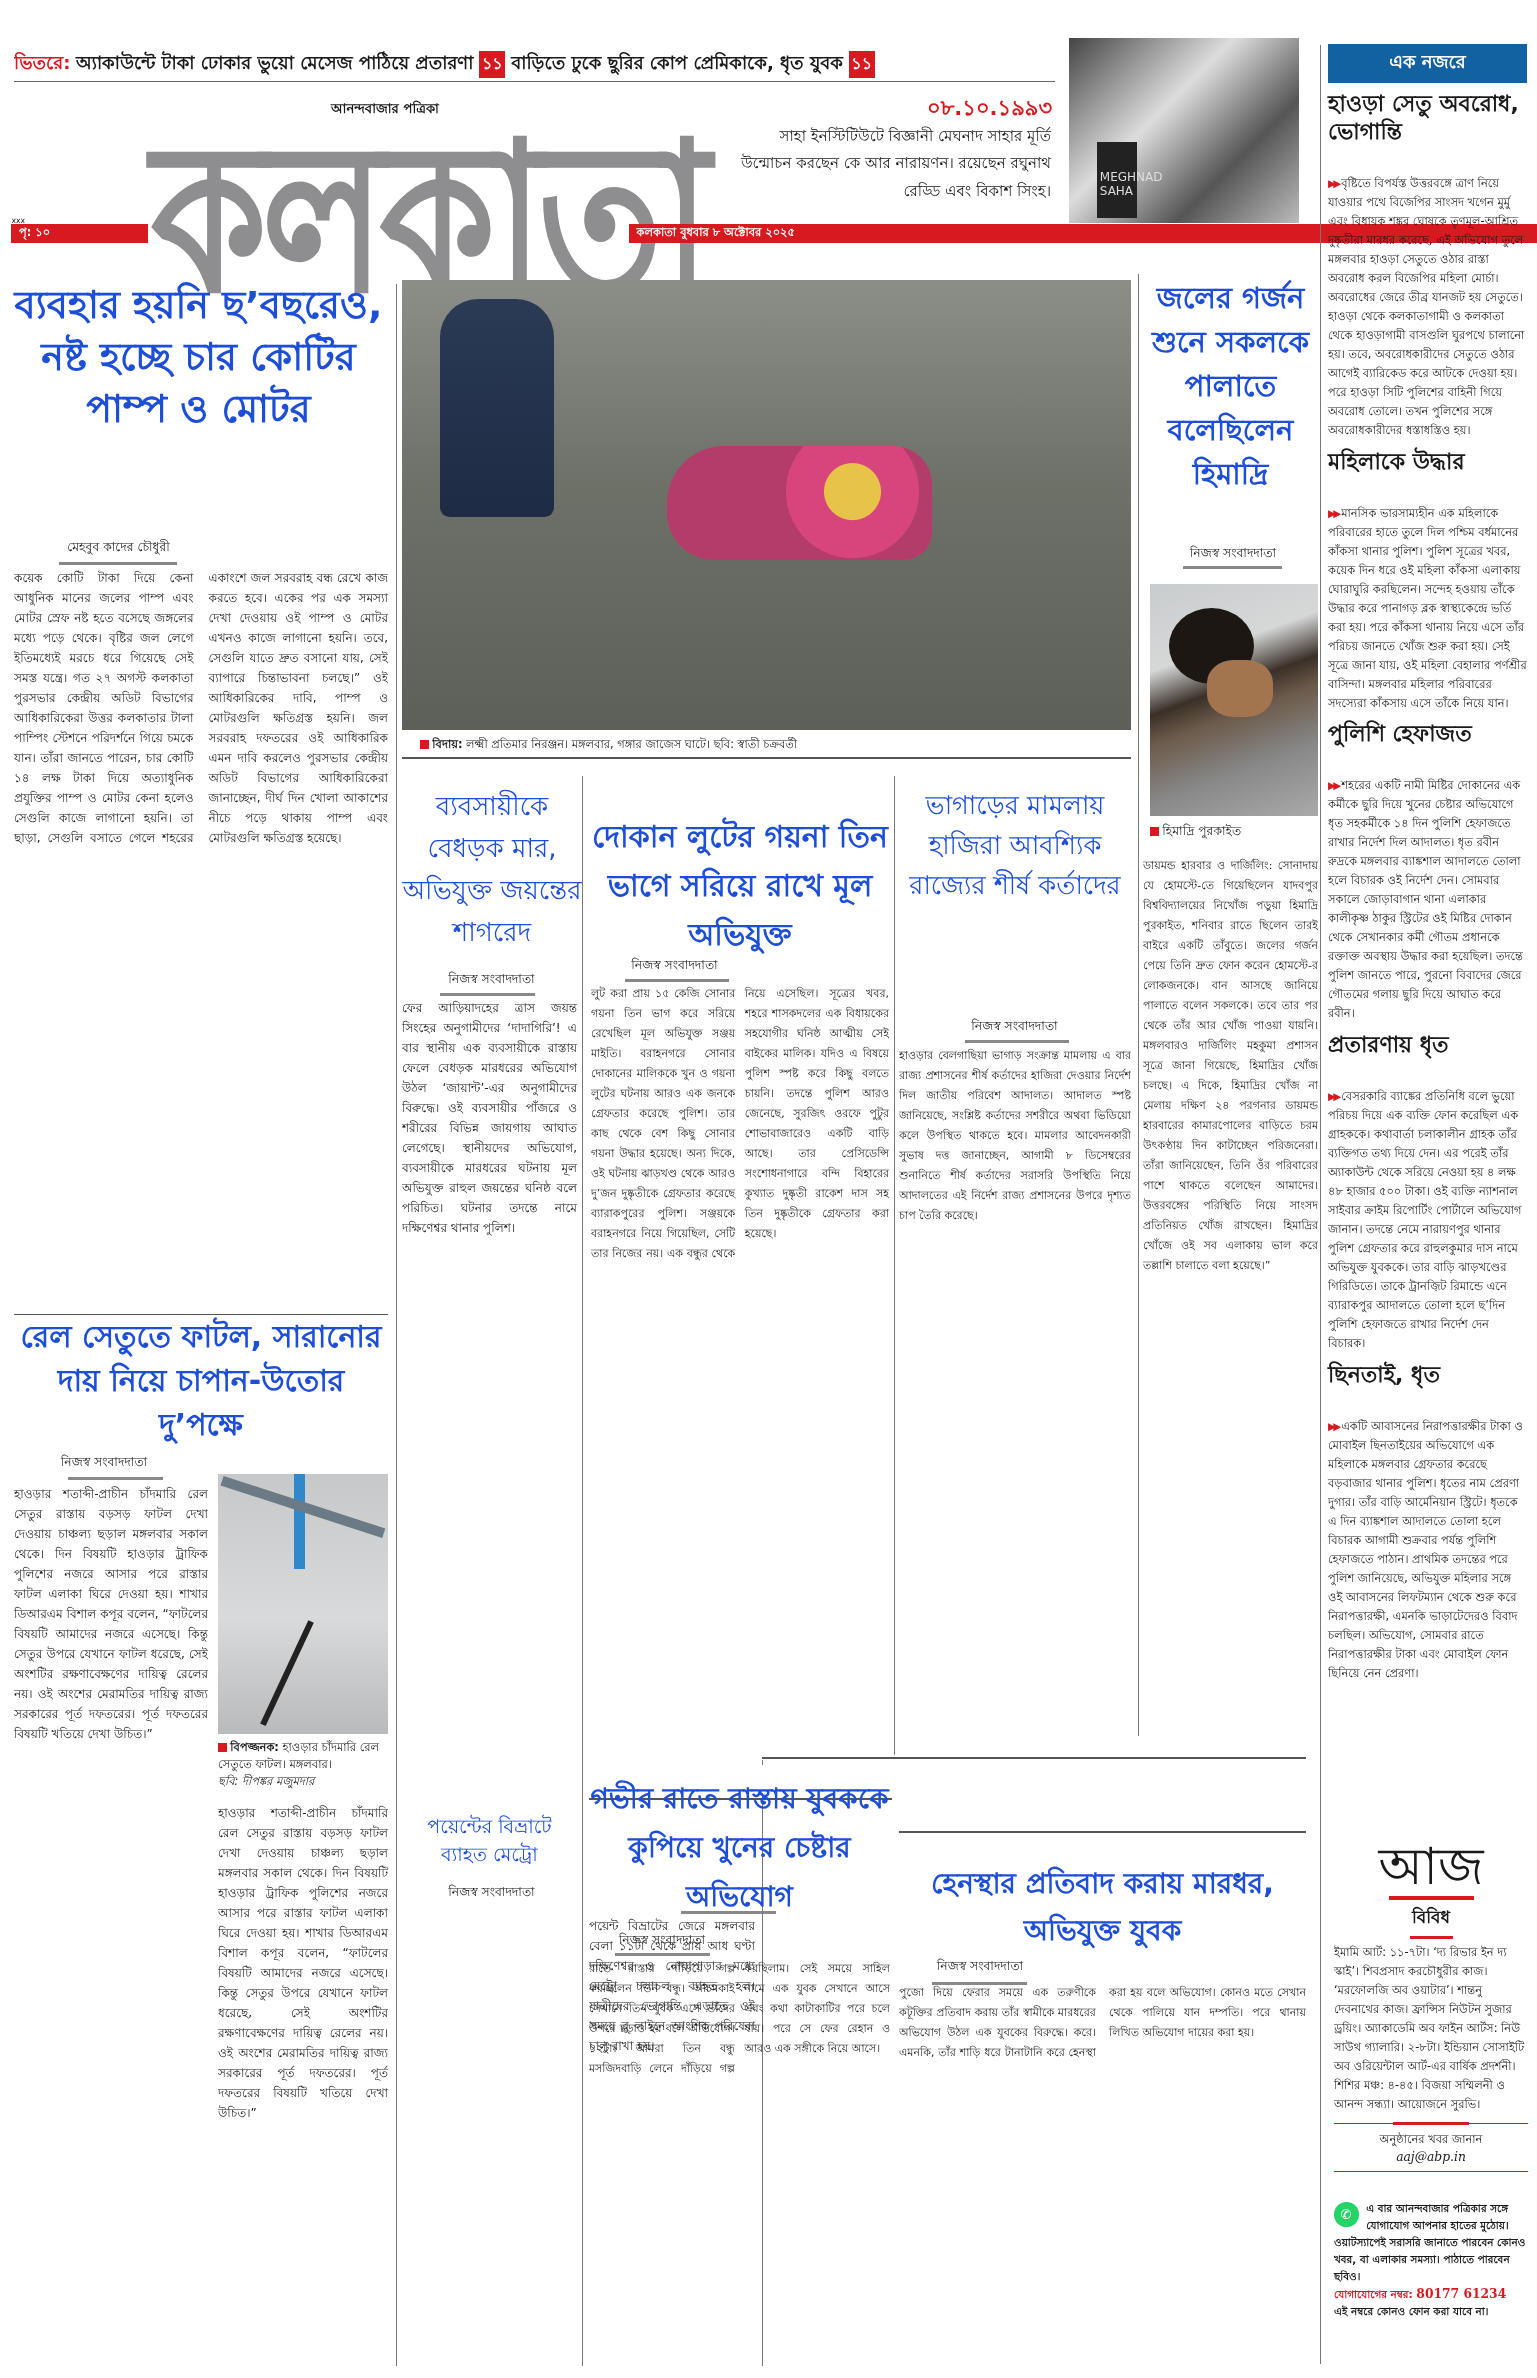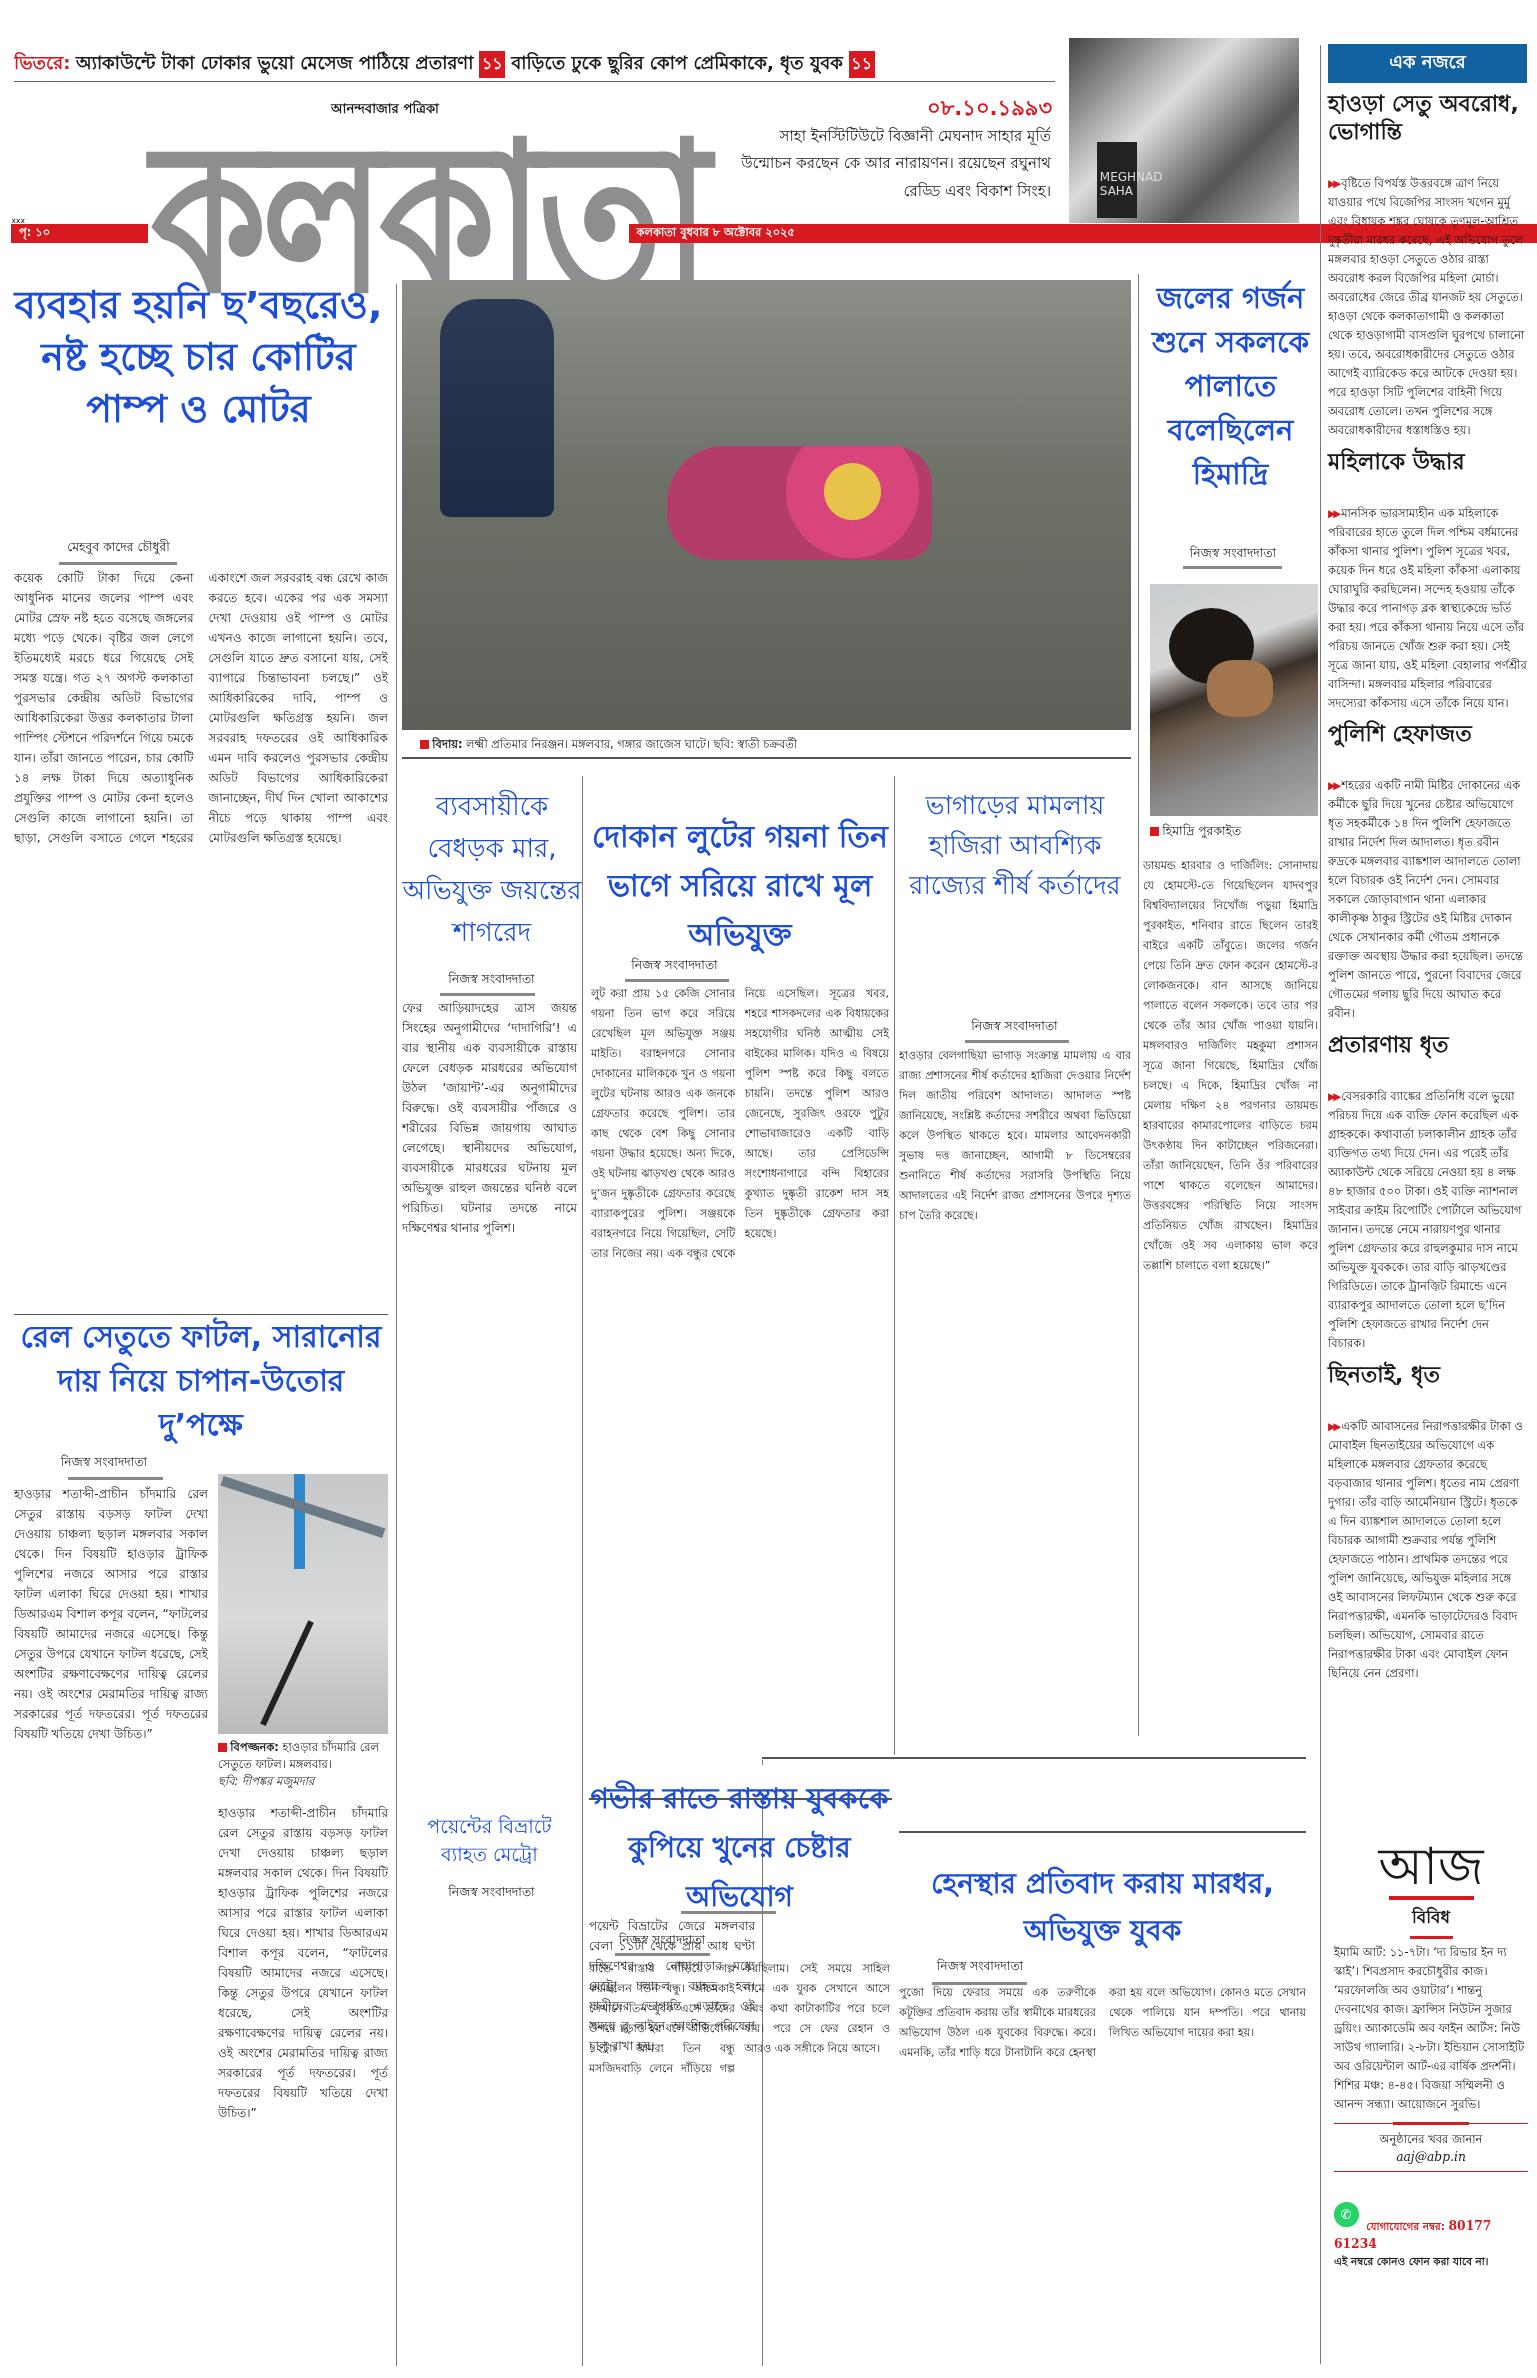--- a/index.html
+++ b/index.html
@@ -96,21 +96,21 @@
   <div style="text-align:center;font-weight:bold;font-size:17px" data-name="aaj-subtitle">বিবিধ</div>
   <div class="red-u" style="width:43px;height:2.8px" data-name="divider"></div>
   <div class="side-body" style="margin-top:3.8px" data-name="aaj-body">ইমামি আর্ট: ১১-৭টা। ‘দ্য রিভার ইন দ্য স্কাই’। শিবপ্রসাদ করচৌধুরীর কাজ। ‘মরফোলজি অব ওয়াটার’। শান্তনু দেবনাথের কাজ। ফ্রান্সিস নিউটন সুজার ড্রয়িং। অ্যাকাডেমি অব ফাইন আর্টস: নিউ সাউথ গ্যালারি। ২-৮টা। ইন্ডিয়ান সোসাইটি অব ওরিয়েন্টাল আর্ট-এর বার্ষিক প্রদর্শনী। শিশির মঞ্চ: ৪-৪৫। বিজয়া সম্মিলনী ও আনন্দ সন্ধ্যা। আয়োজনে সুরভি।</div>
   <div style="height:0.9px;background:#d71920;margin:9.5px 0 0"></div>
   <div class="red-u" style="width:76px;height:2.8px;margin-top:-1.9px" data-name="divider"></div>
   <div style="text-align:center;font-size:11.4px;margin-top:5.7px" data-name="aaj-contact-label">অনুষ্ঠানের খবর জানান</div>
   <div style="text-align:center;font-size:12.3px;font-style:italic;font-family:'DejaVu Serif',serif" data-name="aaj-contact-email">aaj@abp.in</div>
   <div style="height:0.9px;background:#d71920;margin:7.6px 0"></div>
   <div class="side-body" style="font-weight:bold;font-size:10.4px;line-height:17px" data-name="whatsapp-box">
     <span class="wa-icon" data-name="whatsapp-icon">✆</span>
-    <br>
+    <span data-name="whatsapp-text">এ বার আনন্দবাজার পত্রিকার সঙ্গে যোগাযোগ আপনার হাতের মুঠোয়। ওয়াটস্যাপেই সরাসরি জানাতে পারবেন কোনও খবর, বা এলাকার সমস্যা। পাঠাতে পারবেন ছবিও।</span><br>
     <span style="color:#d71920" data-name="whatsapp-number-label">যোগাযোগের নম্বর:</span>
     <span style="color:#d71920;font-family:'DejaVu Serif',serif;font-size:12.3px" data-name="whatsapp-number">80177 61234</span><br>
     <span data-name="whatsapp-note">এই নম্বরে কোনও ফোন করা যাবে না।</span>
   </div>
 </div>
 
 <div class="abs headline" style="left:14px;top:279px;width:369px;font-size:38px;line-height:52px" data-name="lead-headline">ব্যবহার হয়নি ছ’বছরেও, নষ্ট হচ্ছে চার কোটির পাম্প ও মোটর</div>
 <div class="abs byline" style="left:57px;top:538px;width:123px" data-name="lead-byline">মেহবুব কাদের চৌধুরী</div>
 <div class="abs byline-rule" style="left:59px;top:558px;width:118px" data-name="divider"></div>
 <div class="abs body cols2" style="left:14px;top:568px;width:374px;height:733px;overflow:hidden" data-name="lead-body">কয়েক কোটি টাকা দিয়ে কেনা আধুনিক মানের জলের পাম্প এবং মোটর স্রেফ নষ্ট হতে বসেছে জঙ্গলের মধ্যে পড়ে থেকে। বৃষ্টির জল লেগে ইতিমধ্যেই মরচে ধরে গিয়েছে সেই সমস্ত যন্ত্রে। গত ২৭ অগস্ট কলকাতা পুরসভার কেন্দ্রীয় অডিট বিভাগের আধিকারিকেরা উত্তর কলকাতার টালা পাম্পিং স্টেশনে পরিদর্শনে গিয়ে চমকে যান। তাঁরা জানতে পারেন, চার কোটি ১৪ লক্ষ টাকা দিয়ে অত্যাধুনিক প্রযুক্তির পাম্প ও মোটর কেনা হলেও সেগুলি কাজে লাগানো হয়নি। তা ছাড়া, সেগুলি বসাতে গেলে শহরের একাংশে জল সরবরাহ বন্ধ রেখে কাজ করতে হবে। একের পর এক সমস্যা দেখা দেওয়ায় ওই পাম্প ও মোটর এখনও কাজে লাগানো হয়নি। তবে, সেগুলি যাতে দ্রুত বসানো যায়, সেই ব্যাপারে চিন্তাভাবনা চলছে।” ওই আধিকারিকের দাবি, পাম্প ও মোটরগুলি ক্ষতিগ্রস্ত হয়নি। জল সরবরাহ দফতরের ওই আধিকারিক এমন দাবি করলেও পুরসভার কেন্দ্রীয় অডিট বিভাগের আধিকারিকেরা জানাচ্ছেন, দীর্ঘ দিন খোলা আকাশের নীচে পড়ে থাকায় পাম্প এবং মোটরগুলি ক্ষতিগ্রস্ত হয়েছে।</div>

